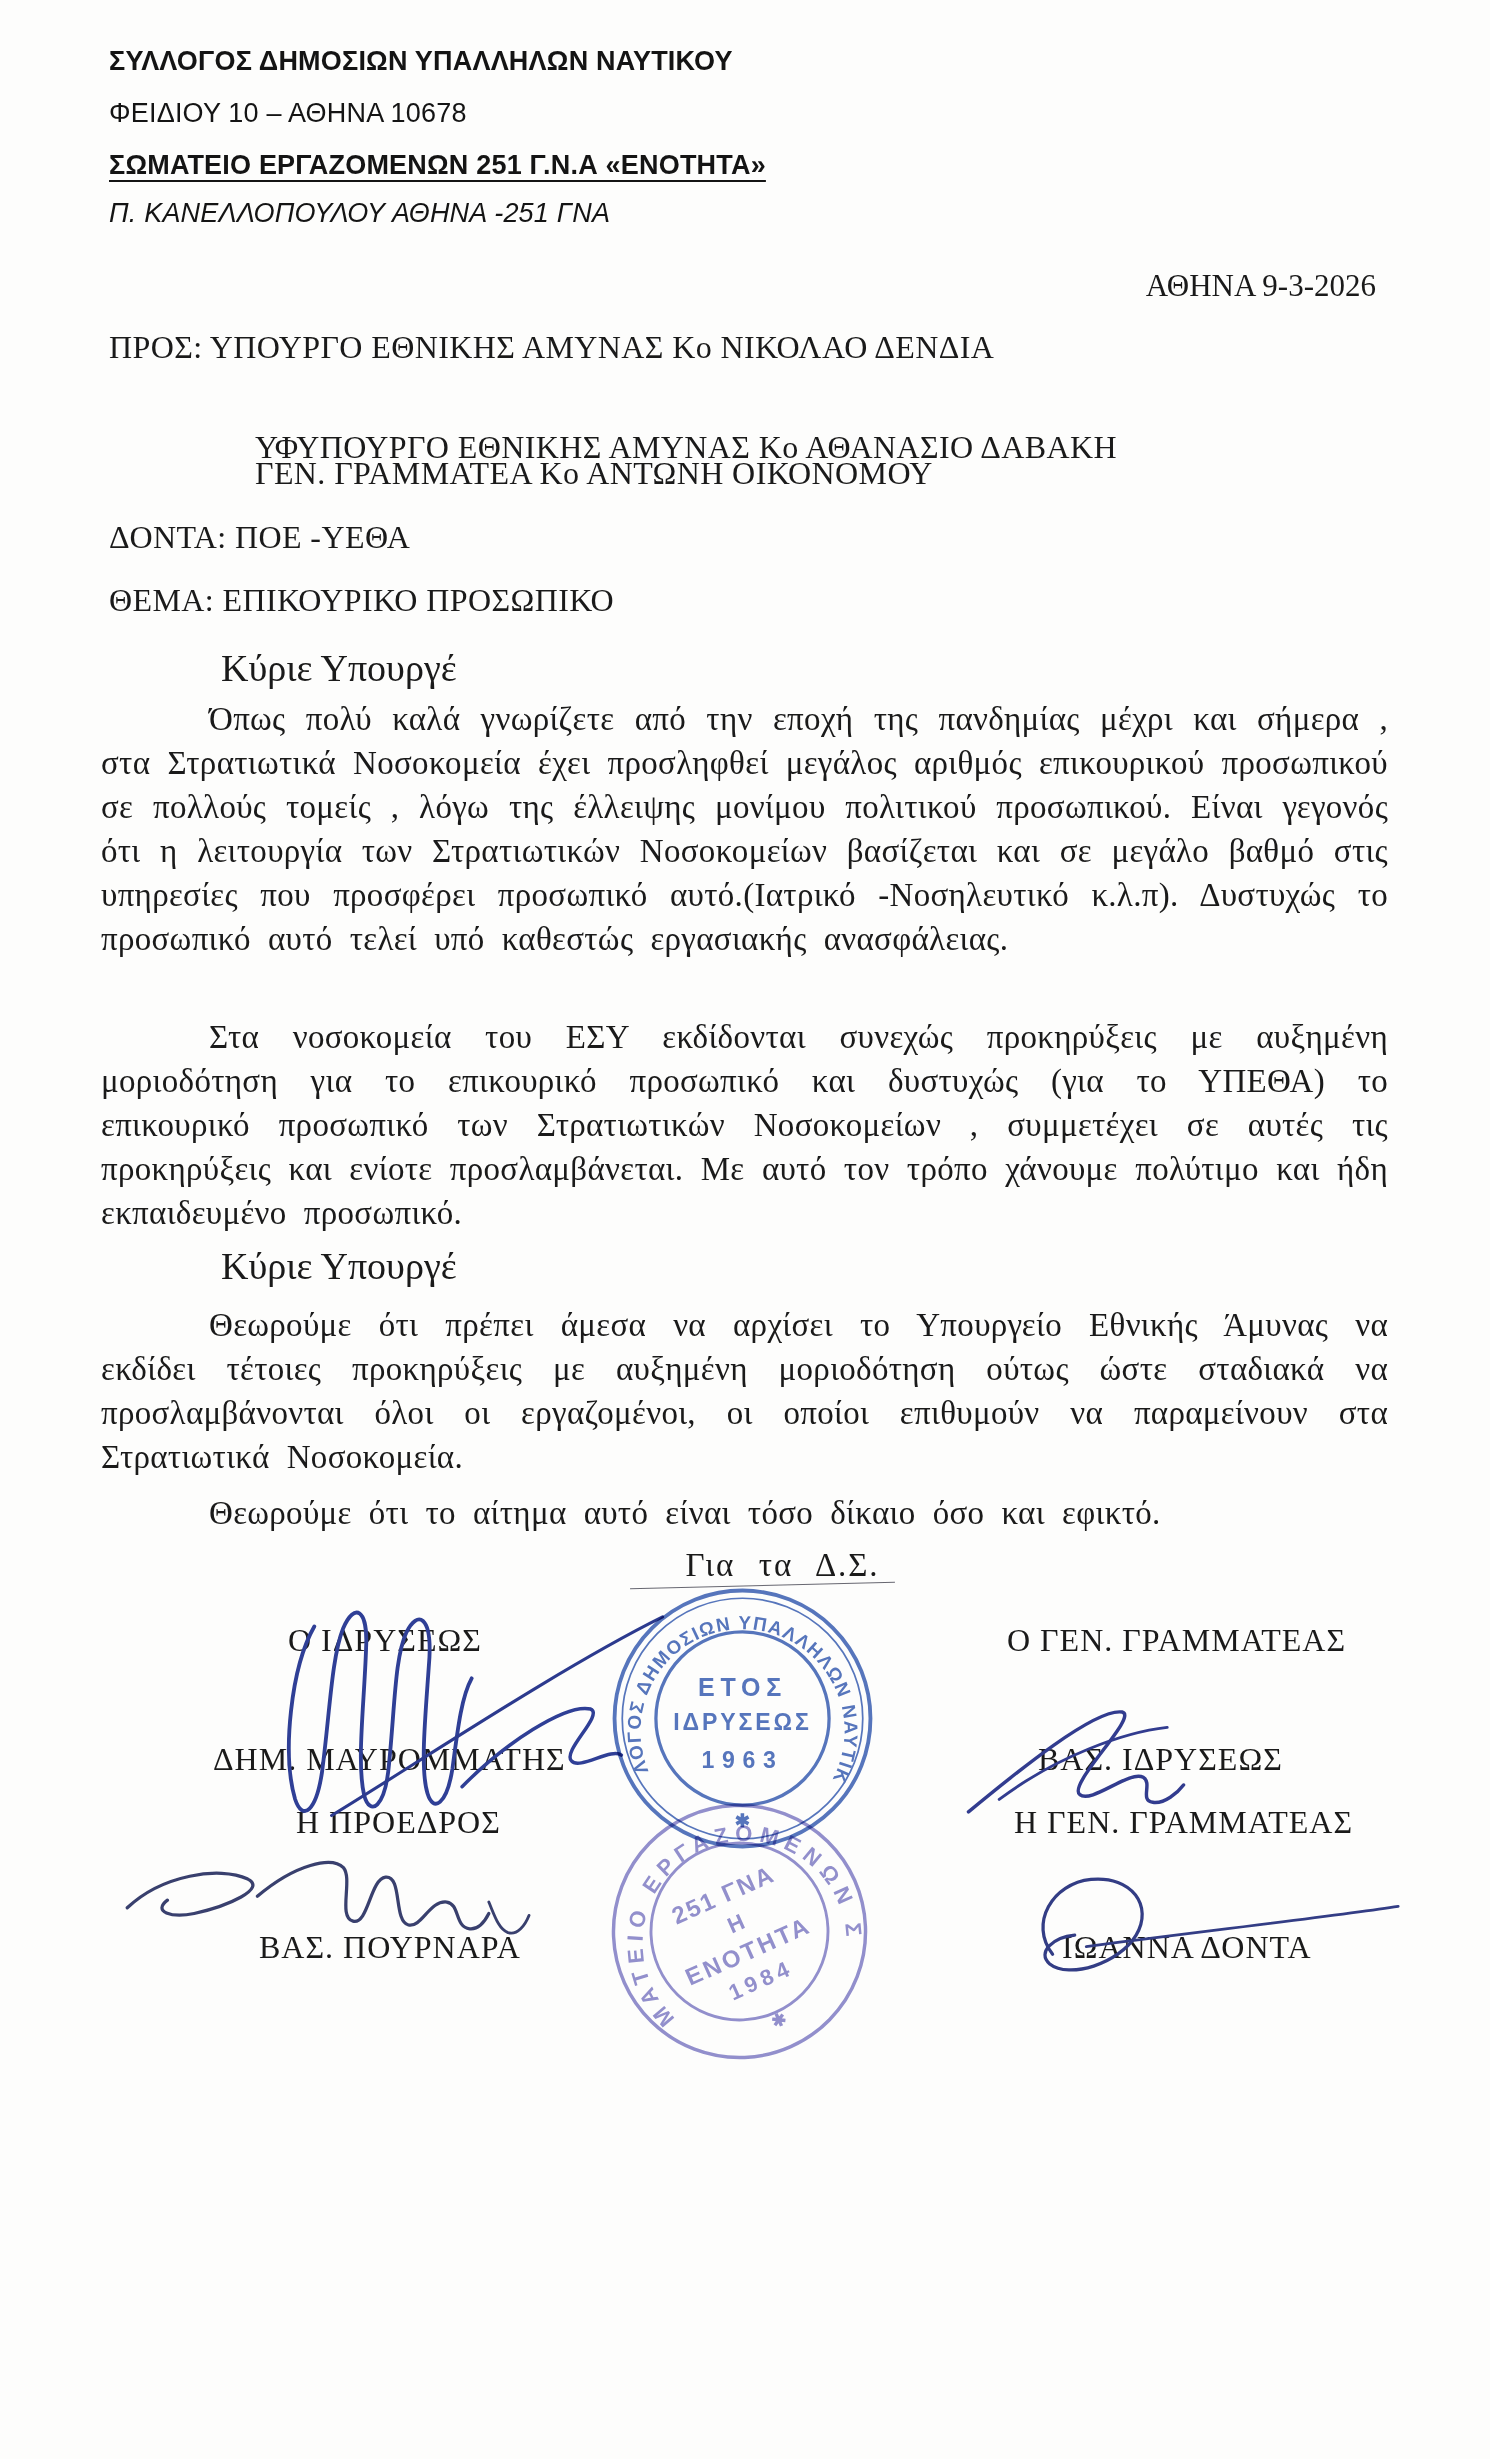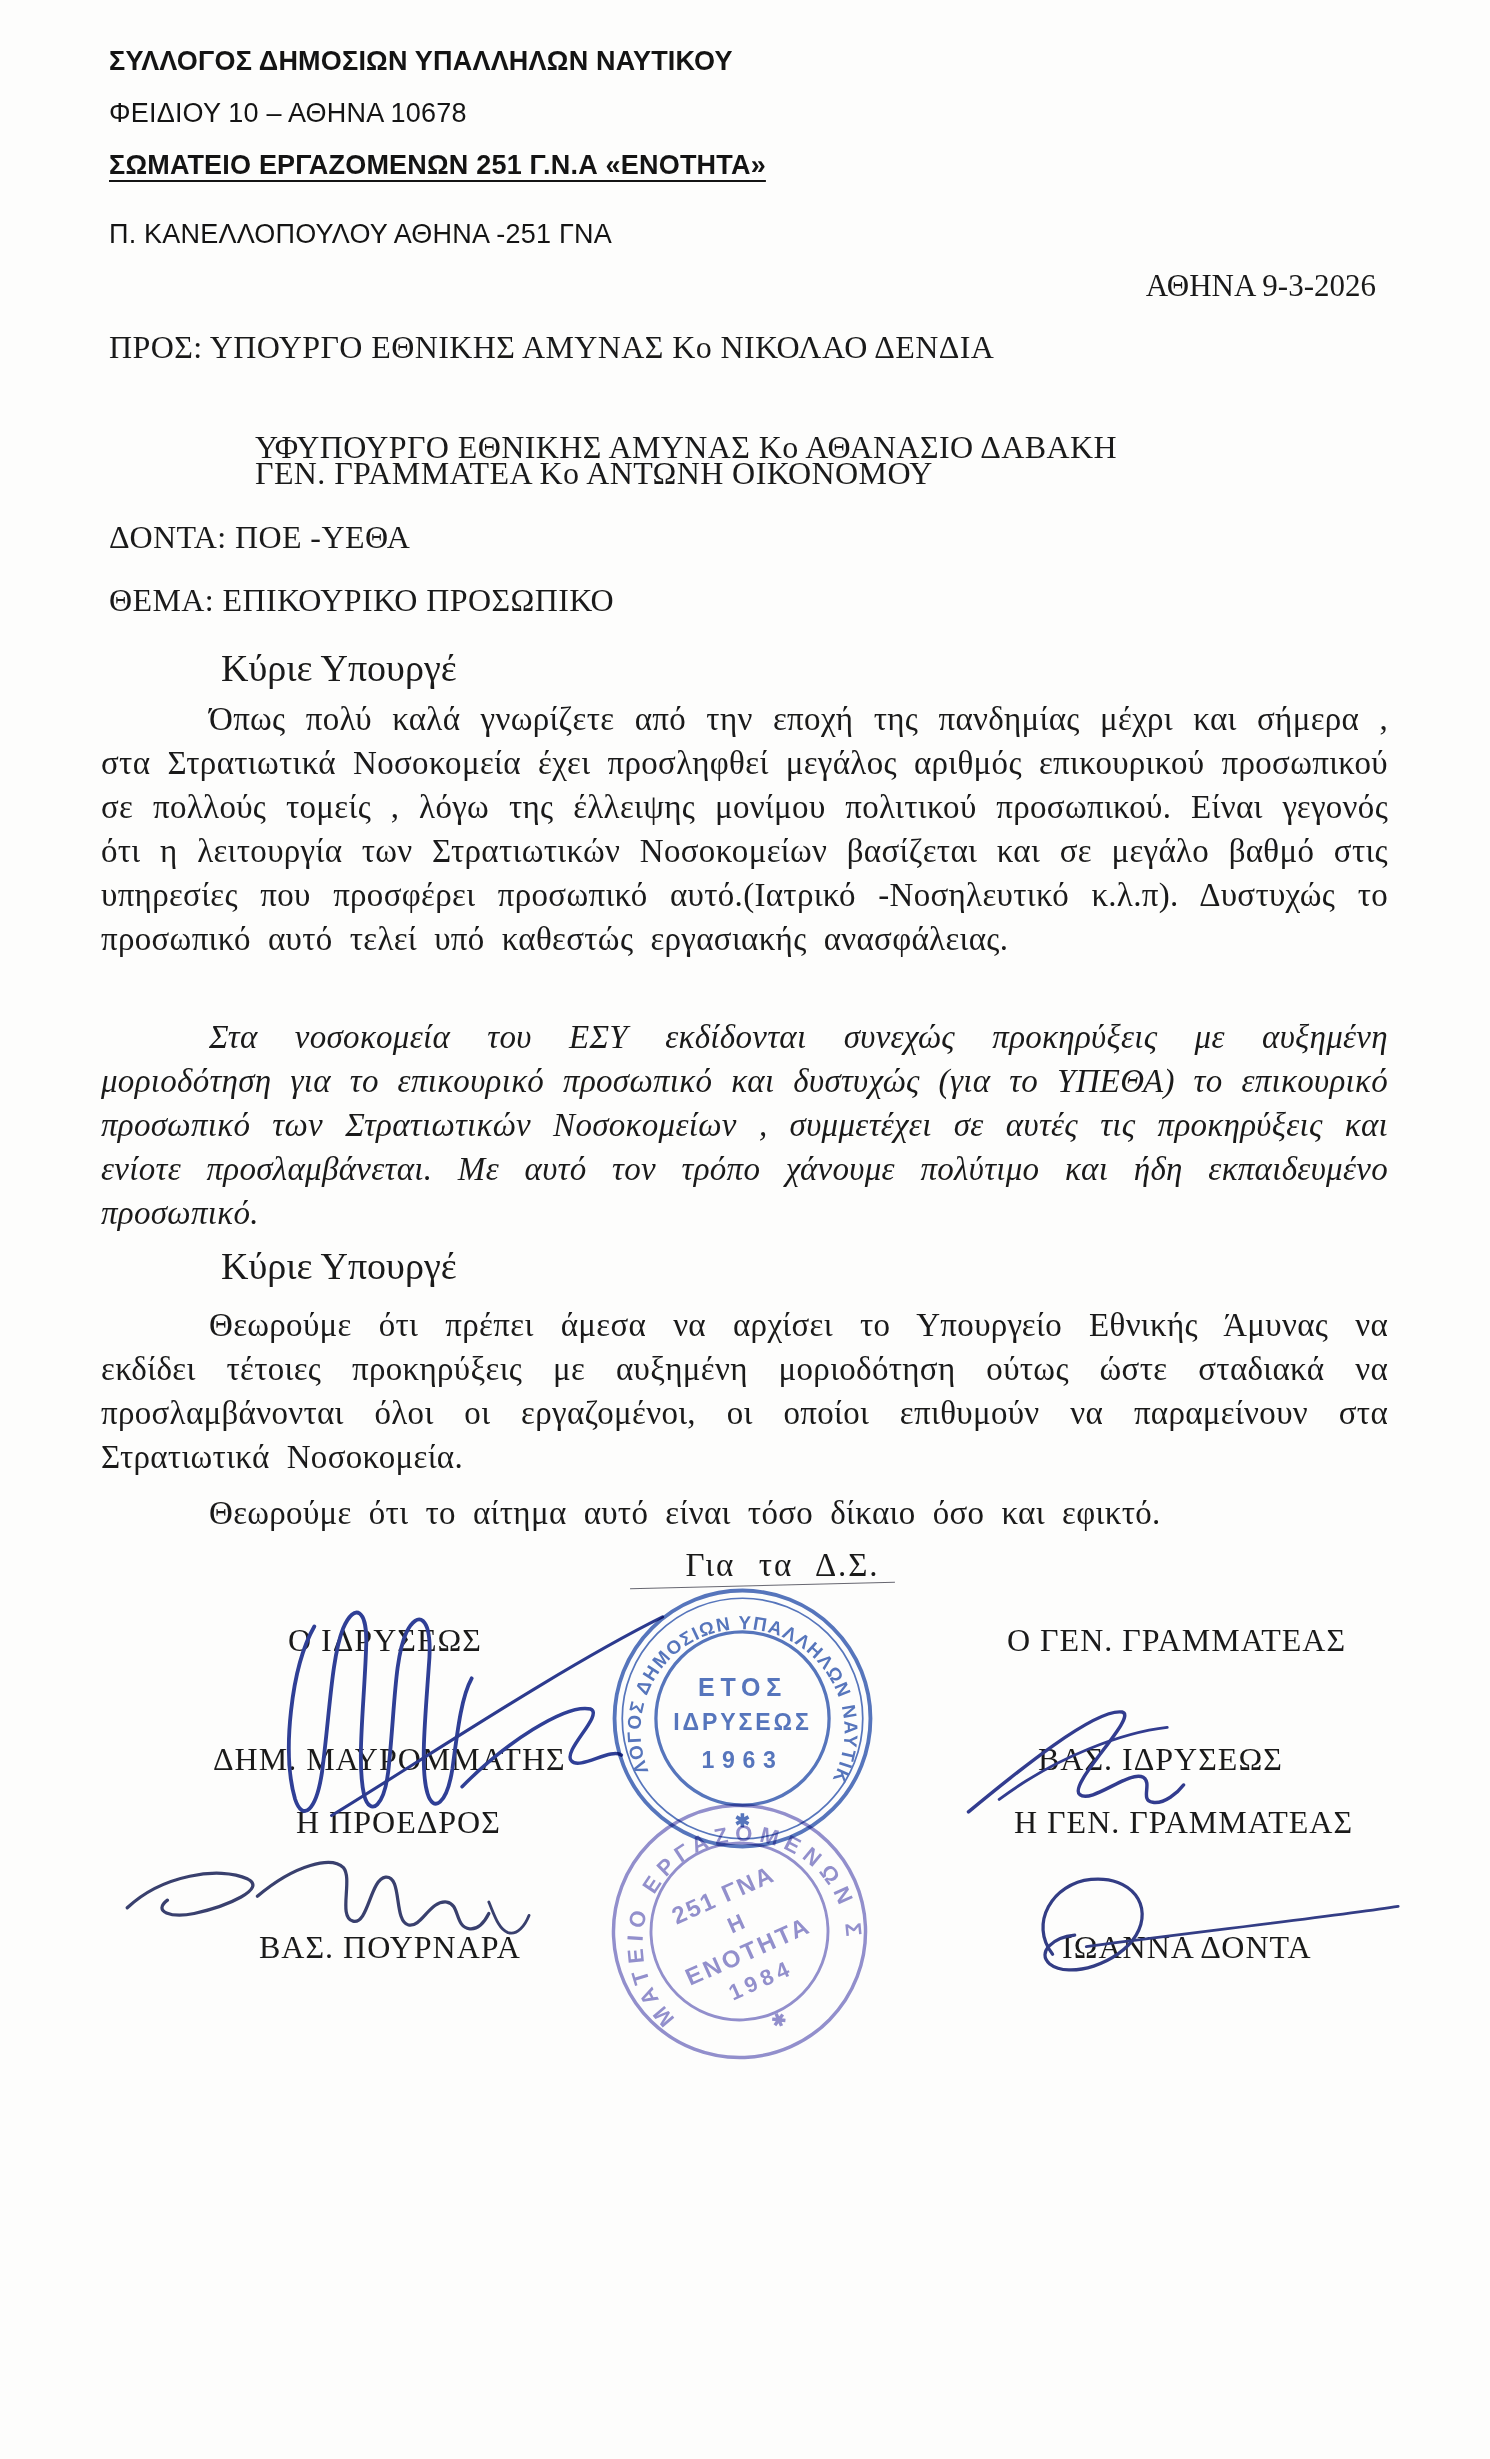--- a/index.html
+++ b/index.html
@@ -35,34 +35,34 @@
   .stampfont{font-family:"Liberation Sans", sans-serif;font-weight:600;}
 </style>
 </head>
 <body>
 
 <div class="page">
 
   <div class="abs hline sans hbold" style="top:46px;">ΣΥΛΛΟΓΟΣ ΔΗΜΟΣΙΩΝ ΥΠΑΛΛΗΛΩΝ ΝΑΥΤΙΚΟΥ</div>
   <div class="abs hline sans" style="top:98px;">ΦΕΙΔΙΟΥ 10 – ΑΘΗΝΑ  10678</div>
   <div class="abs hline sans hbold hunder" style="top:150px;">ΣΩΜΑΤΕΙΟ ΕΡΓΑΖΟΜΕΝΩΝ 251 Γ.Ν.Α «ΕΝΟΤΗΤΑ»</div>
-  <div class="abs hline sans" style="top:219px;">Π. ΚΑΝΕΛΛΟΠΟΥΛΟΥ ΑΘΗΝΑ -251 ΓΝΑ</div>
+  <div class="abs hline sans" style="top:198px;font-style:italic;">Π. ΚΑΝΕΛΛΟΠΟΥΛΟΥ ΑΘΗΝΑ -251 ΓΝΑ</div>
 
   <div class="abs dateline">ΑΘΗΝΑ 9-3-2026</div>
 
   <div class="abs rline" style="left:109px;top:329px;">ΠΡΟΣ: ΥΠΟΥΡΓΟ ΕΘΝΙΚΗΣ ΑΜΥΝΑΣ   Κο ΝΙΚΟΛΑΟ ΔΕΝΔΙΑ</div>
   <div class="abs rline" style="left:255px;top:392px;margin-top:37px;">ΥΦΥΠΟΥΡΓΟ ΕΘΝΙΚΗΣ ΑΜΥΝΑΣ Κο ΑΘΑΝΑΣΙΟ ΔΑΒΑΚΗ</div>
   <div class="abs rline" style="left:255px;top:455px;">ΓΕΝ. ΓΡΑΜΜΑΤΕΑ Κο ΑΝΤΩΝΗ ΟΙΚΟΝΟΜΟΥ</div>
   <div class="abs rline" style="left:109px;top:519px;">ΔΟΝΤΑ: ΠΟΕ -ΥΕΘΑ</div>
   <div class="abs rline" style="left:109px;top:582px;">ΘΕΜΑ: ΕΠΙΚΟΥΡΙΚΟ ΠΡΟΣΩΠΙΚΟ</div>
 
   <div class="abs salut" style="top:646px;">Κύριε  Υπουργέ</div>
 
   <div class="abs para" style="top:697px;">Όπως  πολύ καλά γνωρίζετε από την εποχή της πανδημίας μέχρι και σήμερα , στα Στρατιωτικά Νοσοκομεία έχει προσληφθεί μεγάλος  αριθμός επικουρικού προσωπικού σε πολλούς τομείς , λόγω της έλλειψης μονίμου πολιτικού προσωπικού. Είναι γεγονός  ότι η λειτουργία των Στρατιωτικών Νοσοκομείων βασίζεται και σε μεγάλο βαθμό στις υπηρεσίες που προσφέρει προσωπικό αυτό.(Ιατρικό -Νοσηλευτικό κ.λ.π). Δυστυχώς το προσωπικό αυτό τελεί υπό καθεστώς εργασιακής ανασφάλειας.</div>
-  <div class="abs para" style="top:1015px;font-style:italic;">Στα νοσοκομεία του ΕΣΥ εκδίδονται συνεχώς προκηρύξεις με αυξημένη μοριοδότηση για το επικουρικό προσωπικό και δυστυχώς (για το ΥΠΕΘΑ) το επικουρικό προσωπικό των  Στρατιωτικών  Νοσοκομείων , συμμετέχει σε αυτές τις προκηρύξεις και ενίοτε προσλαμβάνεται. Με αυτό τον τρόπο χάνουμε πολύτιμο και ήδη εκπαιδευμένο προσωπικό.</div>
+  <div class="abs para" style="top:1015px;">Στα νοσοκομεία του ΕΣΥ εκδίδονται συνεχώς προκηρύξεις με αυξημένη μοριοδότηση για το επικουρικό προσωπικό και δυστυχώς (για το ΥΠΕΘΑ) το επικουρικό προσωπικό των  Στρατιωτικών  Νοσοκομείων , συμμετέχει σε αυτές τις προκηρύξεις και ενίοτε προσλαμβάνεται. Με αυτό τον τρόπο χάνουμε πολύτιμο και ήδη εκπαιδευμένο προσωπικό.</div>
 
   <div class="abs salut" style="top:1244px;">Κύριε  Υπουργέ</div>
 
   <div class="abs para nojust" style="top:1491px;">Θεωρούμε  ότι το αίτημα αυτό είναι τόσο δίκαιο όσο και  εφικτό.</div>
   <div class="abs para" style="top:1303px;">Θεωρούμε ότι πρέπει άμεσα να αρχίσει το Υπουργείο Εθνικής Άμυνας να εκδίδει τέτοιες προκηρύξεις με αυξημένη μοριοδότηση ούτως ώστε σταδιακά να προσλαμβάνονται  όλοι  οι εργαζομένοι, οι οποίοι επιθυμούν να παραμείνουν στα Στρατιωτικά Νοσοκομεία.</div>
 
   <div class="abs closing">Για  τα  Δ.Σ.</div>
   <div class="abs penline"></div>
 
   <div class="abs sigtitle" style="left:288px;top:1622px;">Ο ΙΔΡΥΣΕΩΣ</div>

